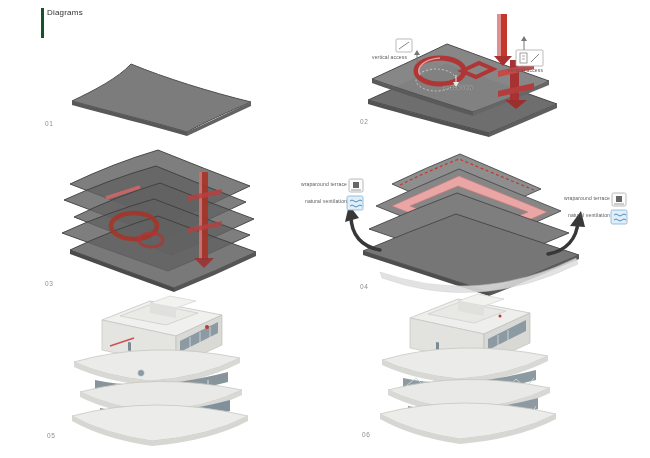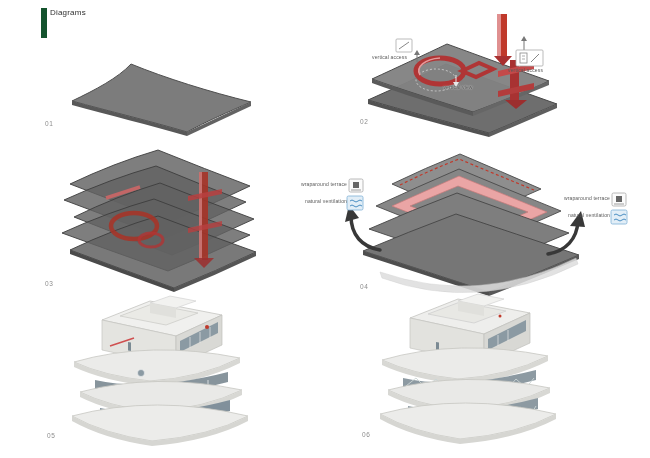--- a/index.html
+++ b/index.html
@@ -3,21 +3,21 @@
 <meta charset="utf-8">
 <style>
   html,body{margin:0;padding:0;background:#ffffff;}
   #canvas{
     position:relative;width:650px;height:458px;background:#ffffff;
     overflow:hidden;font-family:"Liberation Sans",sans-serif;
   }
   #drawing{position:absolute;left:0;top:0;}
   .page-title{
     position:absolute;left:41px;top:8px;height:30px;
-    border-left:6px solid #14532d;padding-left:3px;
+    border-left:3px solid #14532d;padding-left:3px;
     font-size:8px;color:#2f2f2f;letter-spacing:.2px;
   }
   .lbl{
     position:absolute;font-size:5px;line-height:1.1;color:#5a5a5a;
     letter-spacing:.15px;white-space:nowrap;
   }
   .lbl.on-slab{color:#454545;text-shadow:0 0 2px #d8d8d8,0 0 1px #e8e8e8;}
   .lbl.r{text-align:right;}
   .num{
     position:absolute;font-size:6.5px;color:#8d8d8d;letter-spacing:.7px;

